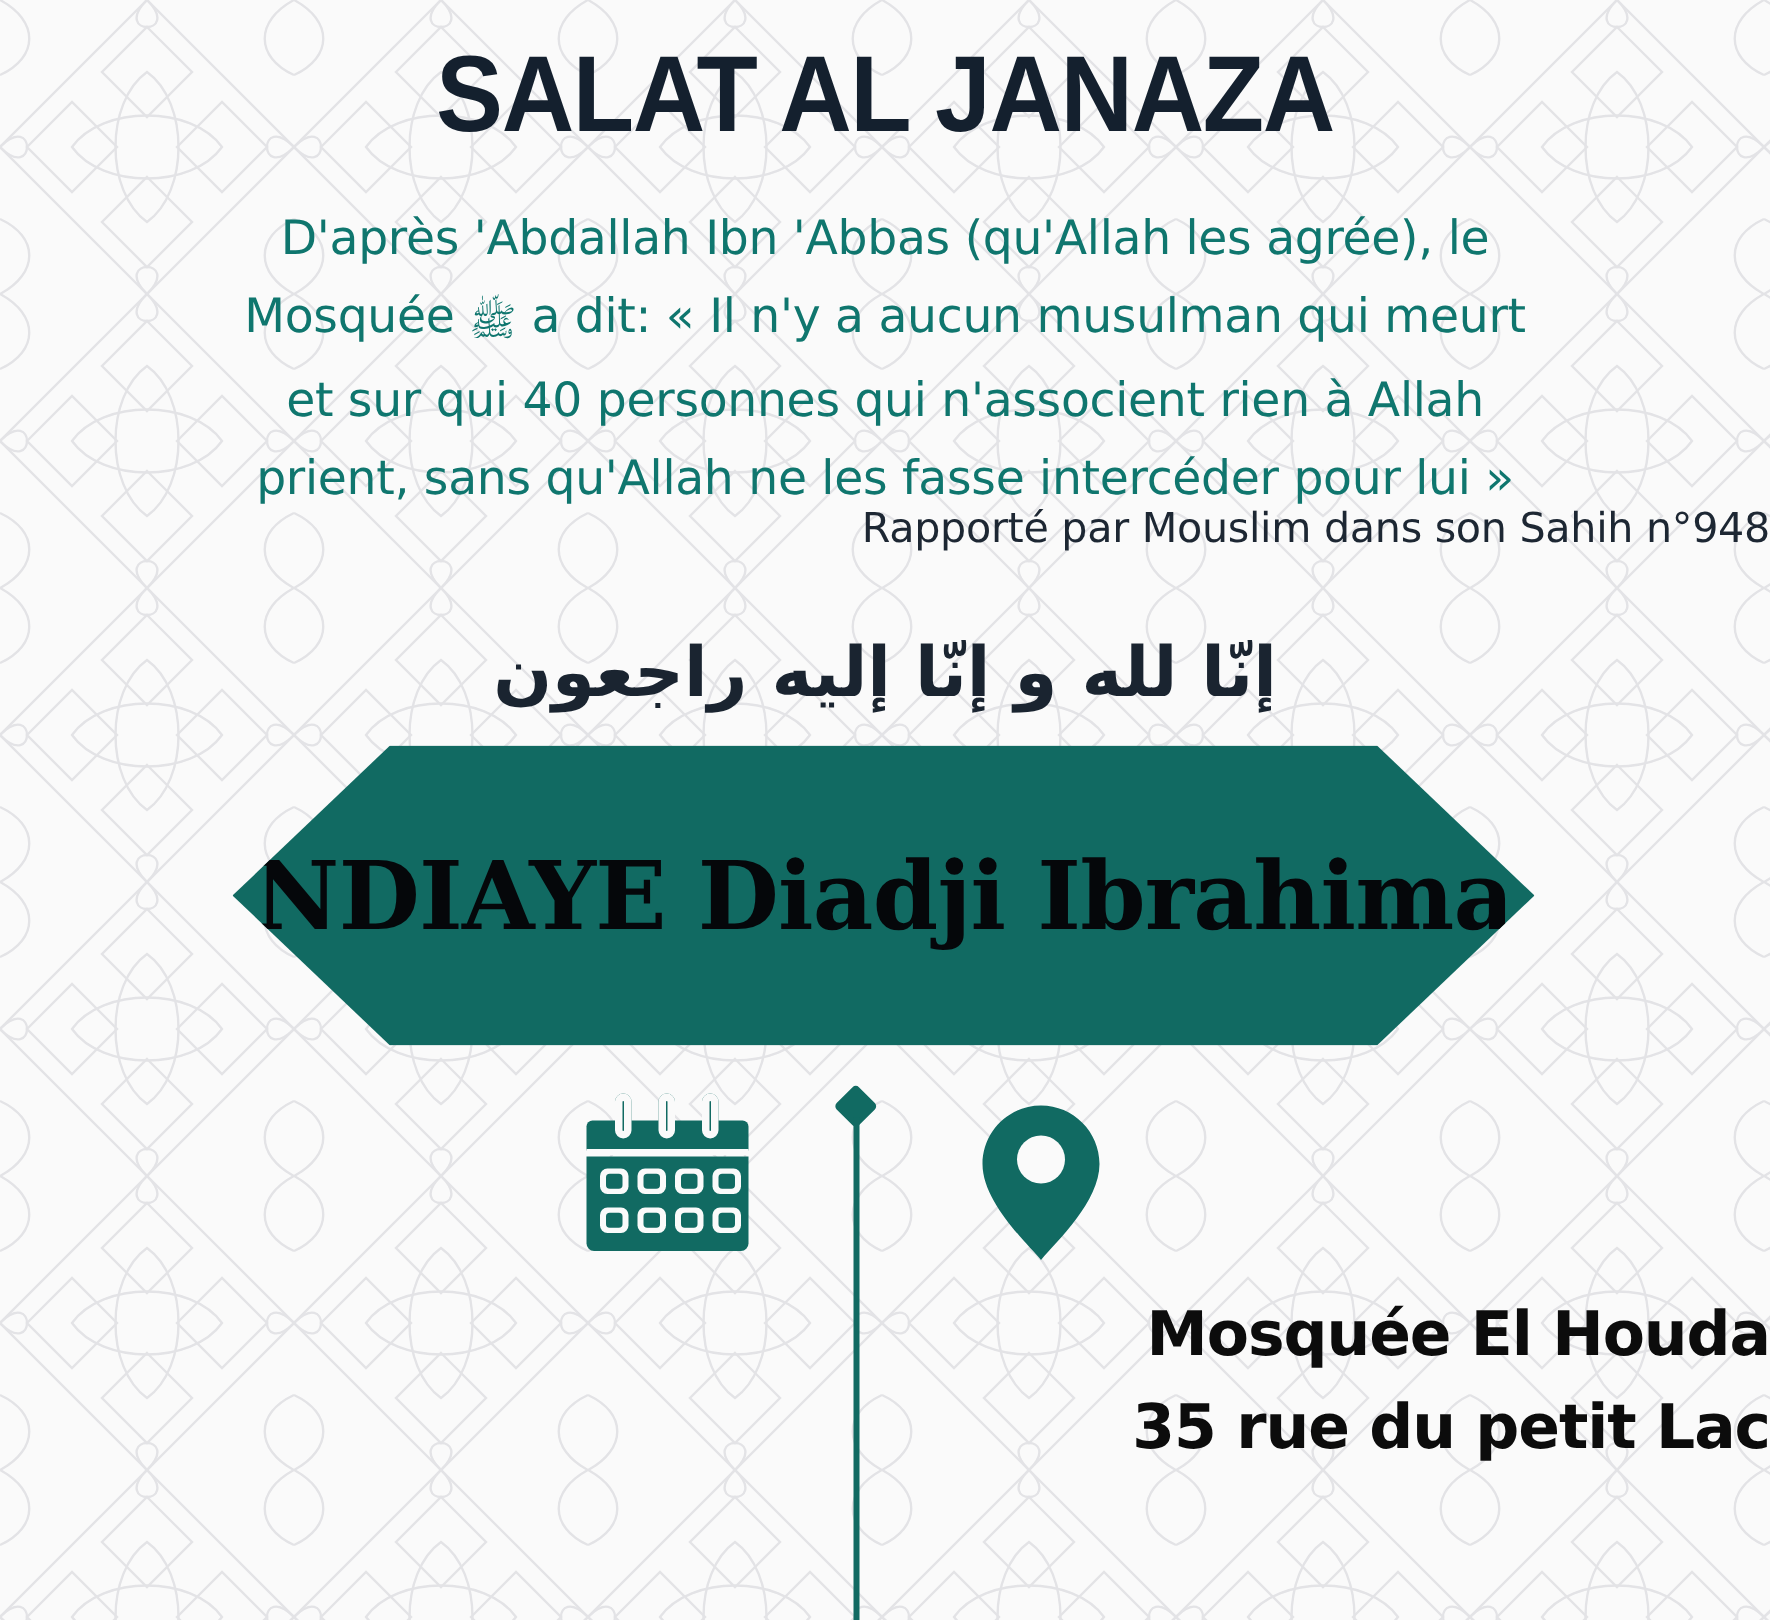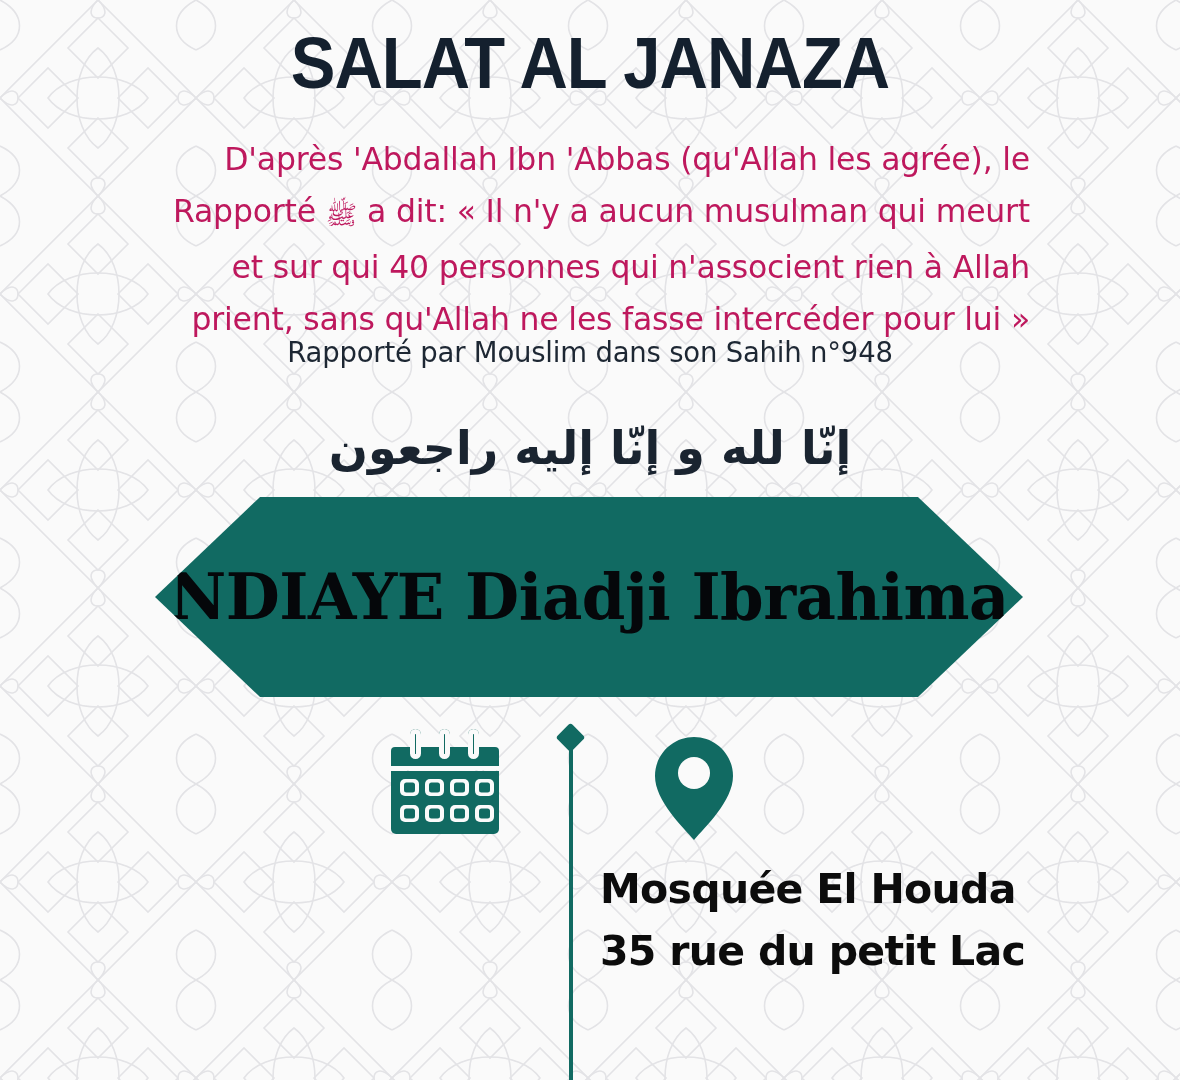--- a/index.html
+++ b/index.html
@@ -48,40 +48,40 @@
     transform-origin:center top;
     white-space:nowrap;
   }
 
   
   .hadith {
     position:absolute;
     top:133px;
     left:150px;
     width:880px;
-    text-align:right;
+    text-align:center;
     font-family:"DejaVu Sans", sans-serif;
     font-size:31.5px;
     line-height:52px;
-    color:#be185d;
+    color:#0f766e;
     font-weight:400;
     letter-spacing:-0.2px;
   }
   .hadith .sw {
     font-size:26px;
     vertical-align:-2px;
     letter-spacing:0;
   }
 
   .hadith-source {
     position:absolute;
     top:333px;
     left:0;
     width:1180px;
-    text-align:center;
+    text-align:right;
     font-family:"DejaVu Sans", sans-serif;
     font-size:27.5px;
     line-height:38px;
     color:#1d2733;
     letter-spacing:-0.2px;
   }
 
   
   .arabic {
     position:absolute;
@@ -170,21 +170,21 @@
     line-height:55px;
     color:#0c0c0c;
     letter-spacing:-0.6px;
   }
 
   .col-place {
     position:absolute;
     left:600px;
     top:858px;
     width:580px;
-    text-align:left;
+    text-align:right;
     font-family:"DejaVu Sans", sans-serif;
     font-weight:bold;
     font-size:41px;
     line-height:62px;
     color:#0c0c0c;
     letter-spacing:-0.7px;
   }
 </style>
 </head>
 <body>
@@ -219,21 +219,21 @@
   <rect x="0" y="0" width="1180" height="1080" fill="#fafafa"></rect>
   <rect x="0" y="0" width="1180" height="1080" fill="url(#islamic)"></rect>
 </svg>
 
 <div id="poster">
 
   <div class="title">SALAT AL JANAZA</div>
 
   <div class="hadith">
     <span>D'après 'Abdallah Ibn 'Abbas (qu'Allah les agrée), le</span><br>
-    <span>Rapporté </span><span class="sw">ﷺ</span><span> a dit: « Il n'y a aucun musulman qui meurt</span><br>
+    <span>Mosquée </span><span class="sw">ﷺ</span><span> a dit: « Il n'y a aucun musulman qui meurt</span><br>
     <span>et sur qui 40 personnes qui n'associent rien à Allah</span><br>
     <span>prient, sans qu'Allah ne les fasse intercéder pour lui »</span>
   </div>
 
   <div class="hadith-source">Rapporté par Mouslim dans son Sahih n°948</div>
 
   <div class="arabic">إنّا لله و إنّا إليه راجعون</div>
 
   <div class="banner">
     <span class="banner-name">NDIAYE Diadji Ibrahima</span>

